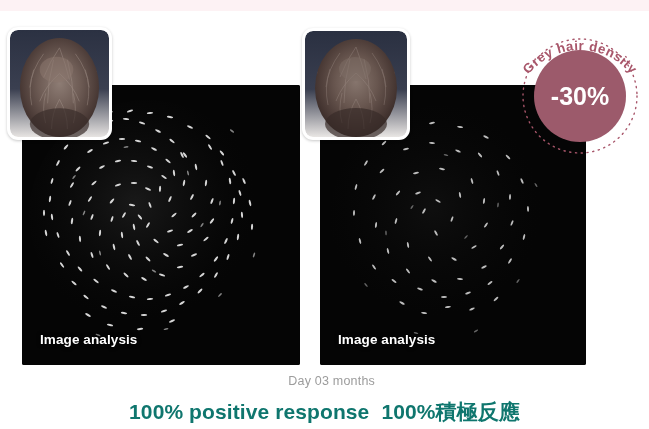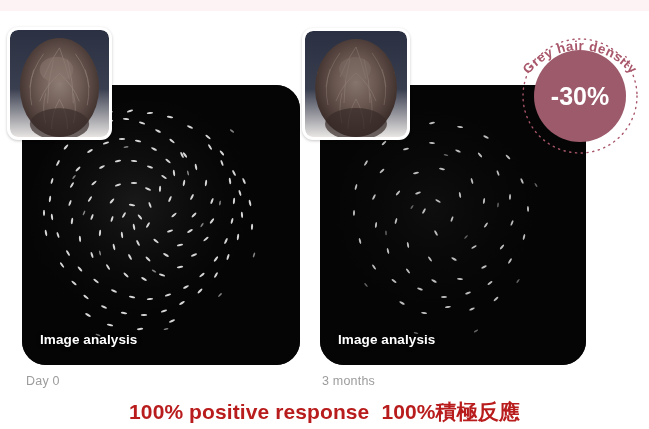--- a/index.html
+++ b/index.html
@@ -24,21 +24,21 @@
     position: absolute;
     left: 0; top: 0;
     width: 649px; height: 11px;
     background: #fdf2f4;
   }
 
   
   .panel {
     position: absolute;
     background: #050505;
-    border-radius: 24px;
+    border-radius: 2px;
     overflow: hidden;
   }
   .panel.left  { left: 22px;  top: 85px; width: 278px; height: 280px; }
   .panel.right { left: 320px; top: 85px; width: 266px; height: 280px; }
 
   
   .speckle {
     position: absolute;
     left: 0; top: 0; right: 0; bottom: 0;
     opacity: 1;
@@ -73,30 +73,30 @@
   
   .caption {
     position: absolute;
     top: 374px;
     font-size: 12.5px;
     color: #9c9c9c;
     font-family: "Liberation Sans", sans-serif;
     letter-spacing: .2px;
     white-space: nowrap;
   }
-  .caption.left  { left: 0;   width: 322px; text-align: left; margin-left: 26px; }
+  .caption.left  { left: 0;   width: 322px; text-align: right; }
   .caption.right { left: 322px; width: 264px; }
 
   
   .headline {
     position: absolute;
     left: 0; top: 398px;
     width: 649px;
     text-align: center;
-    color: #b91c1c;
+    color: #0f766e;
     font-size: 21px;
     font-weight: bold;
     font-family: "Liberation Sans", sans-serif;
     letter-spacing: .1px;
     white-space: nowrap;
   }
   .headline .cn { margin-left: 12px; }
 
   
   .badge {

